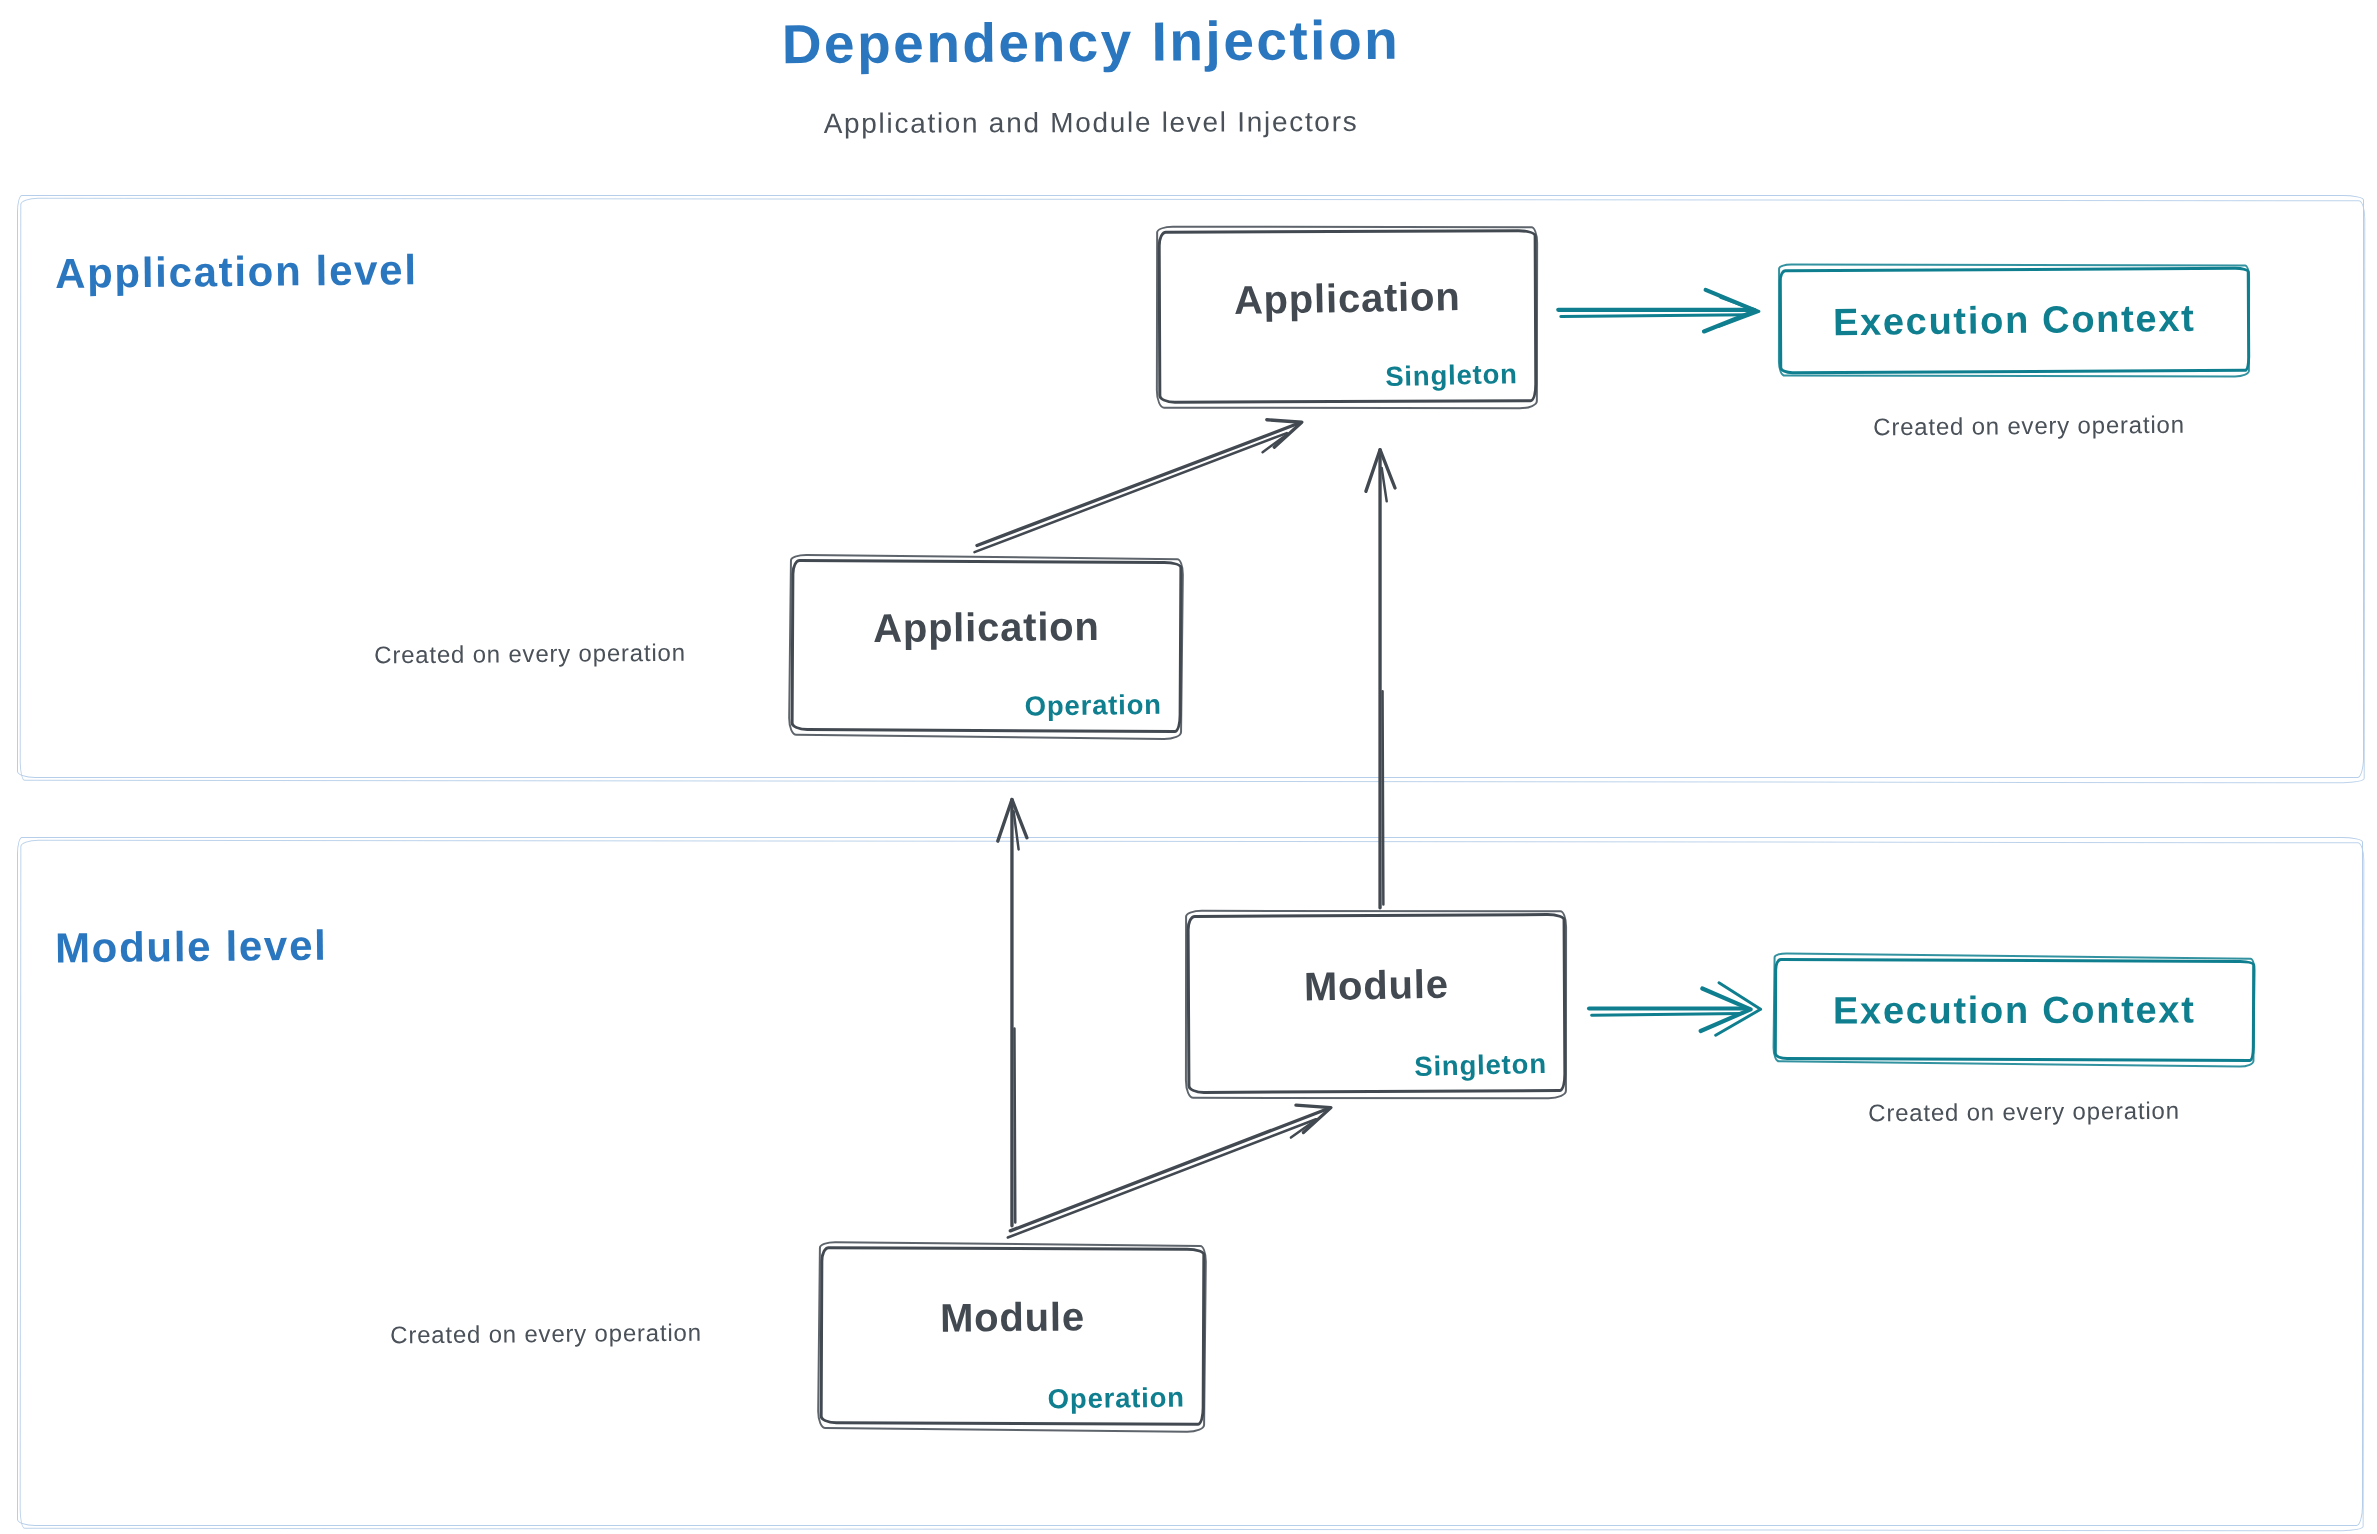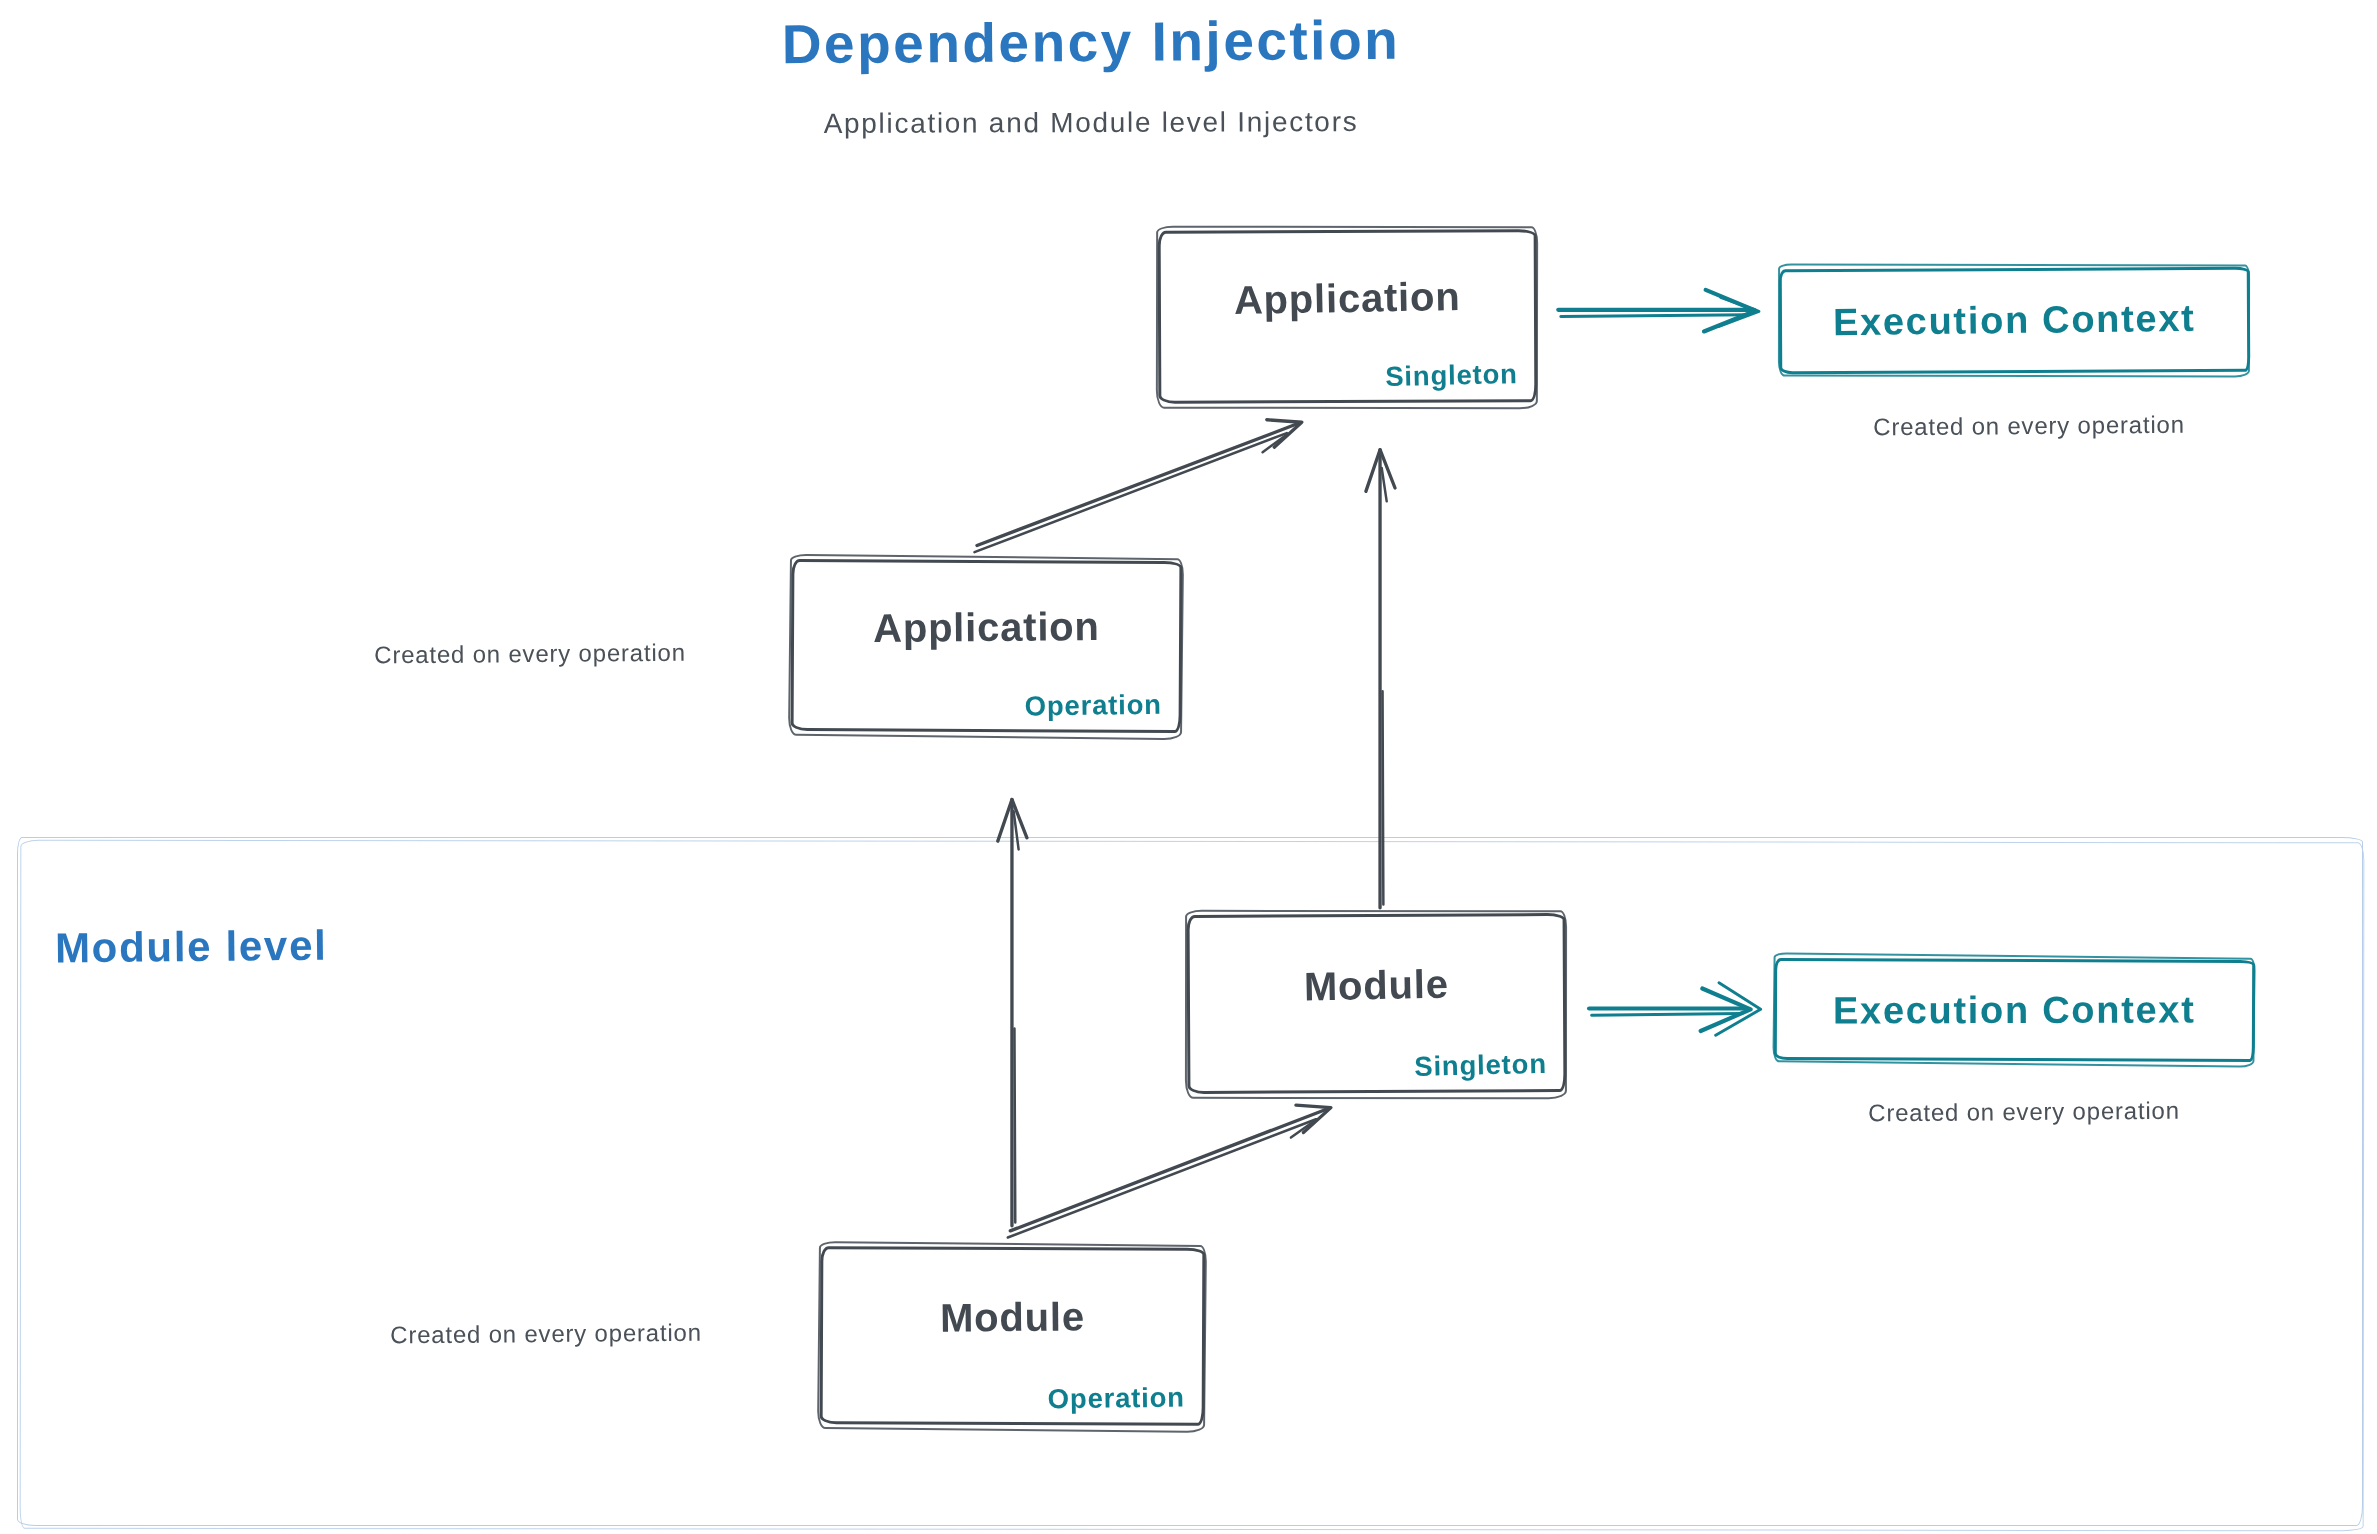--- a/index.html
+++ b/index.html
@@ -114,20 +114,23 @@
   .stroke-teal.thin{stroke-width:3.5;}
 </style>
 </head>
 <body>
 
 <div class="canvas">
 
   <div class="title">Dependency Injection</div>
   <div class="subtitle">Application and Module level Injectors</div>
 
+  <section class="level app">
+    <div class="level-label">Application level</div>
+  </section>
   <section class="level mod">
     <div class="level-label">Module level</div>
   </section>
 
   <div class="sketch-box dark b-app-singleton">
     <div class="box-title">Application</div>
     <div class="box-badge">Singleton</div>
   </div>
 
   <div class="sketch-box dark b-app-operation">

